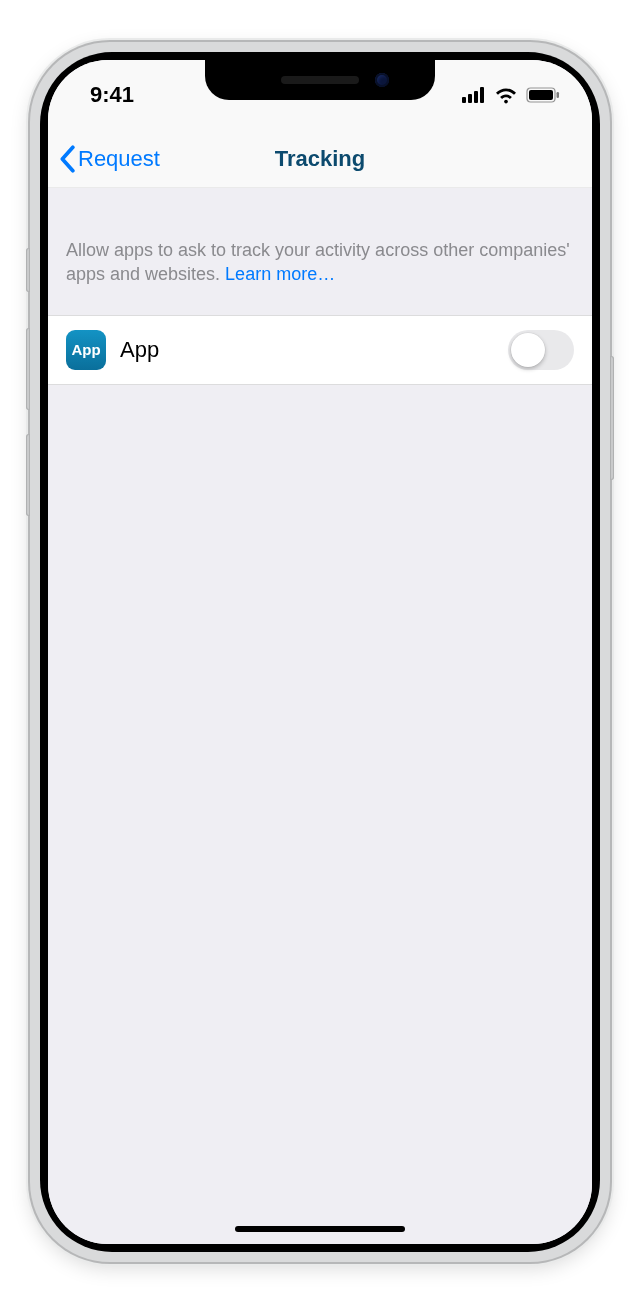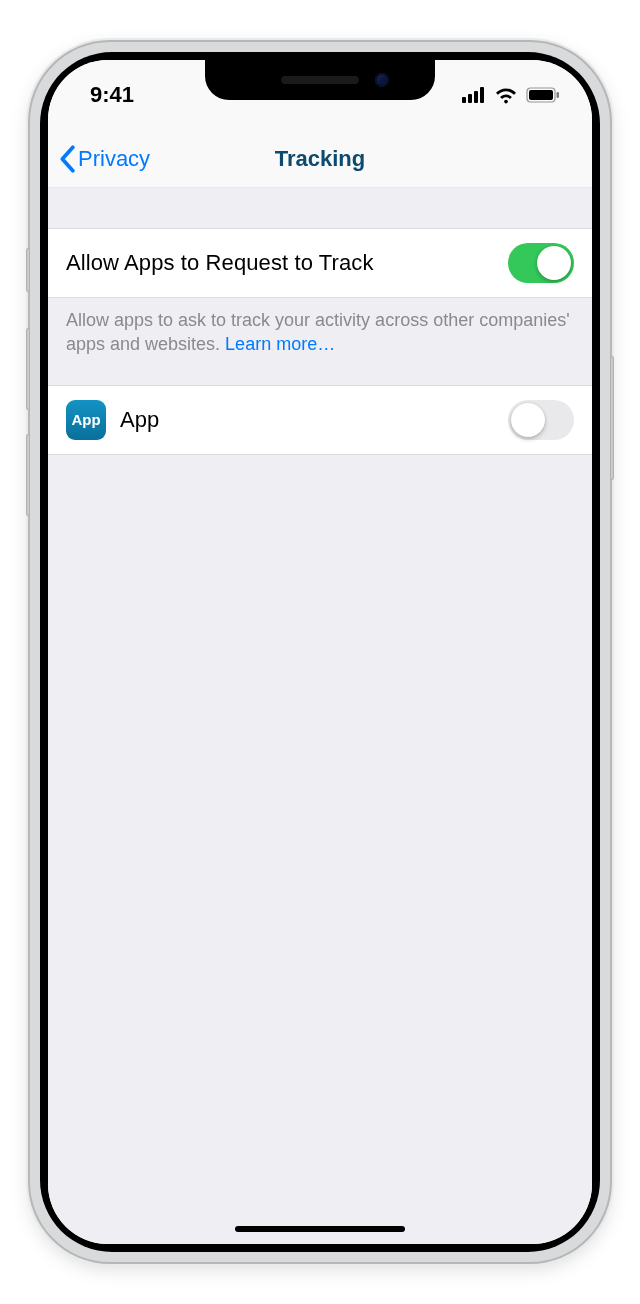--- a/index.html
+++ b/index.html
@@ -192,35 +192,29 @@
         </div>
       </div>
 
       <div class="navbar">
         <div class="nav-back">
           <span>
             <svg width="18" height="28" viewBox="0 0 14 24">
               <polyline points="12,2 3,12 12,22" fill="none" stroke="#007aff" stroke-width="3.2" stroke-linecap="round" stroke-linejoin="round"></polyline>
             </svg>
           </span>
-          <span>Privacy</span>
+          <span>Request</span>
         </div>
         <div class="nav-title">Tracking</div>
       </div>
 
       <div class="content">
 
         <div class="section-gap"></div>
 
-        <div class="cell">
-          <span class="cell-label">Allow Apps to Request to Track</span>
-          <span id="sw-allow" class="switch on">
-            <span class="knob"></span>
-          </span>
-        </div>
 
         <div class="footer-text">
           <span>Allow apps to ask to track your activity across other companies' apps and websites. </span><a href="#">Learn more…</a>
         </div>
 
         <div style="height:28px"></div>
 
         <div id="apps-container">
             <div class="cell">
               <span class="app-icon">App</span>

